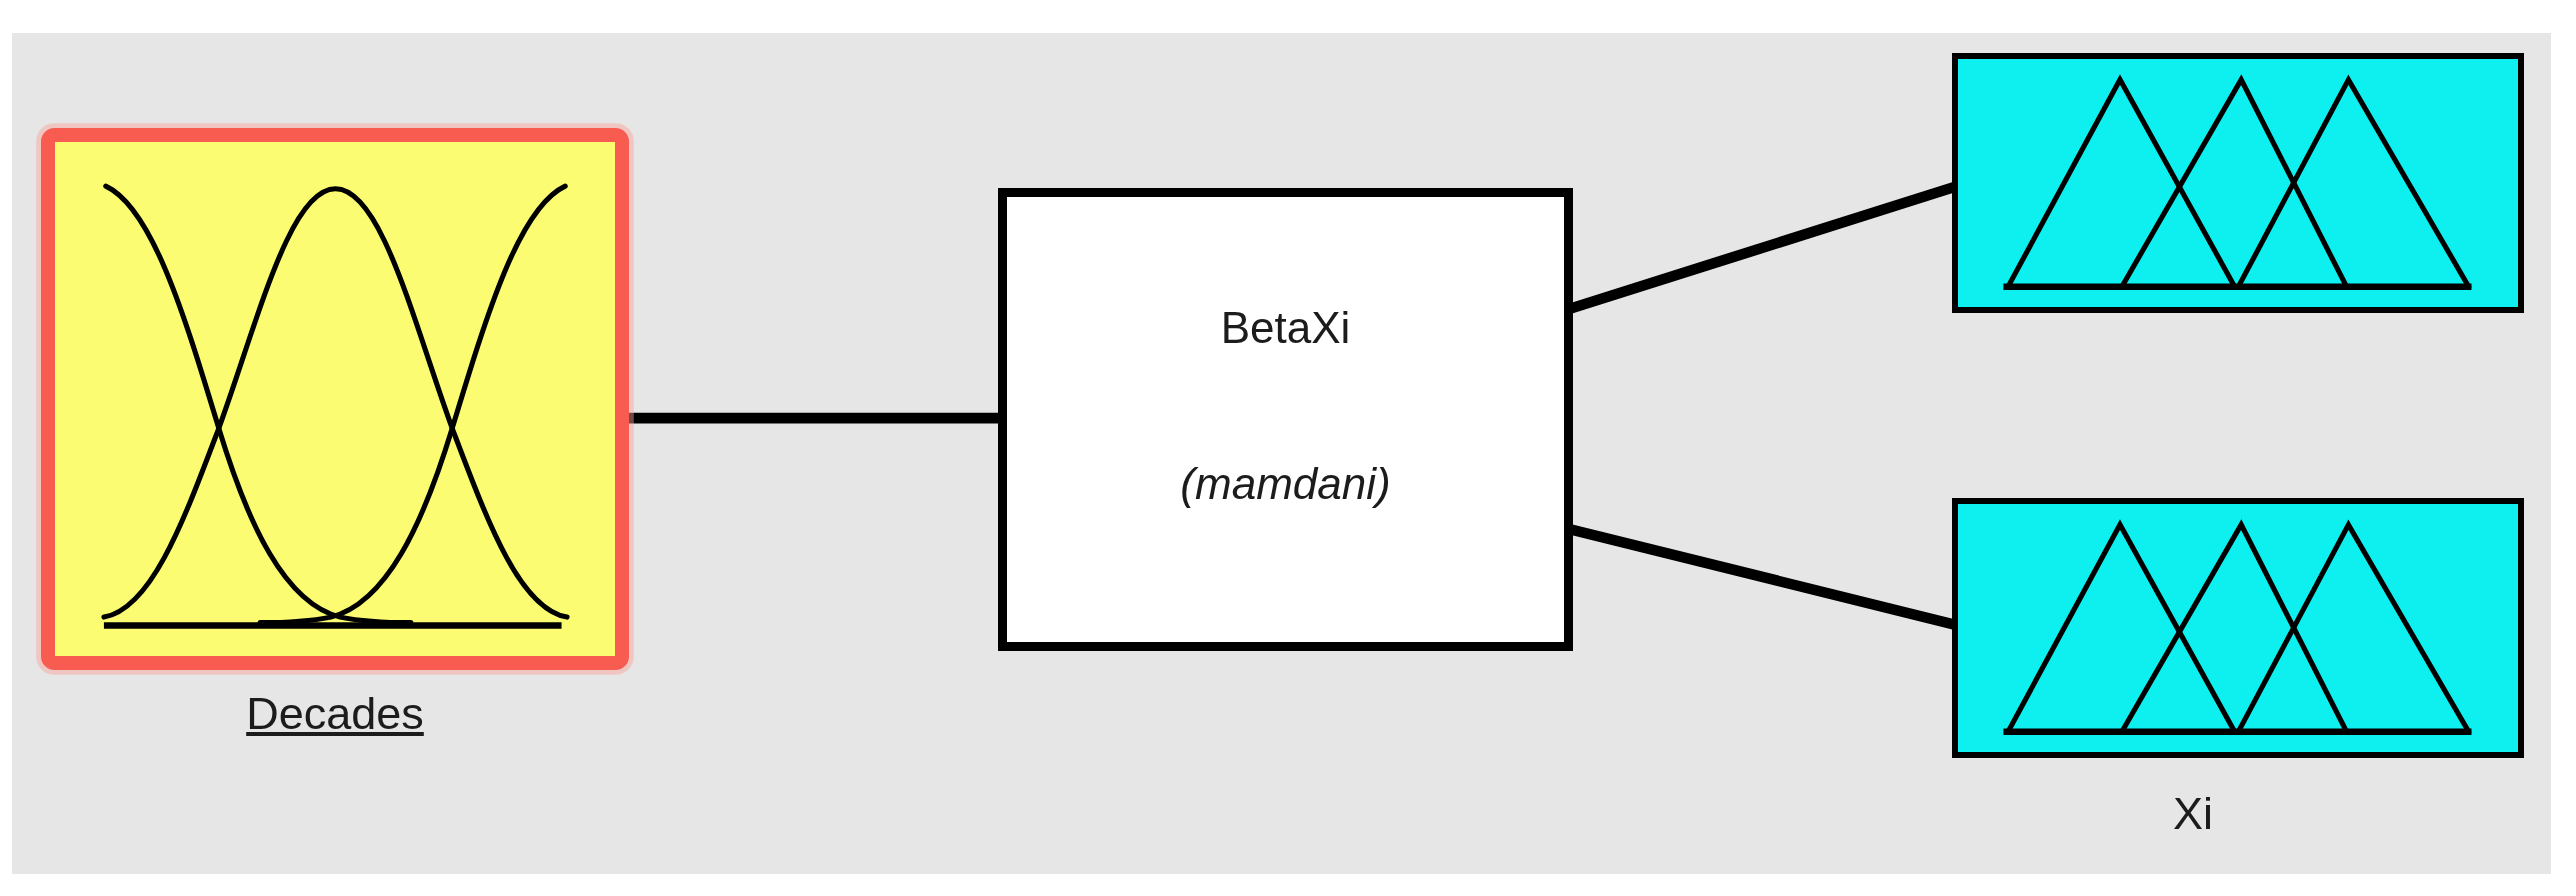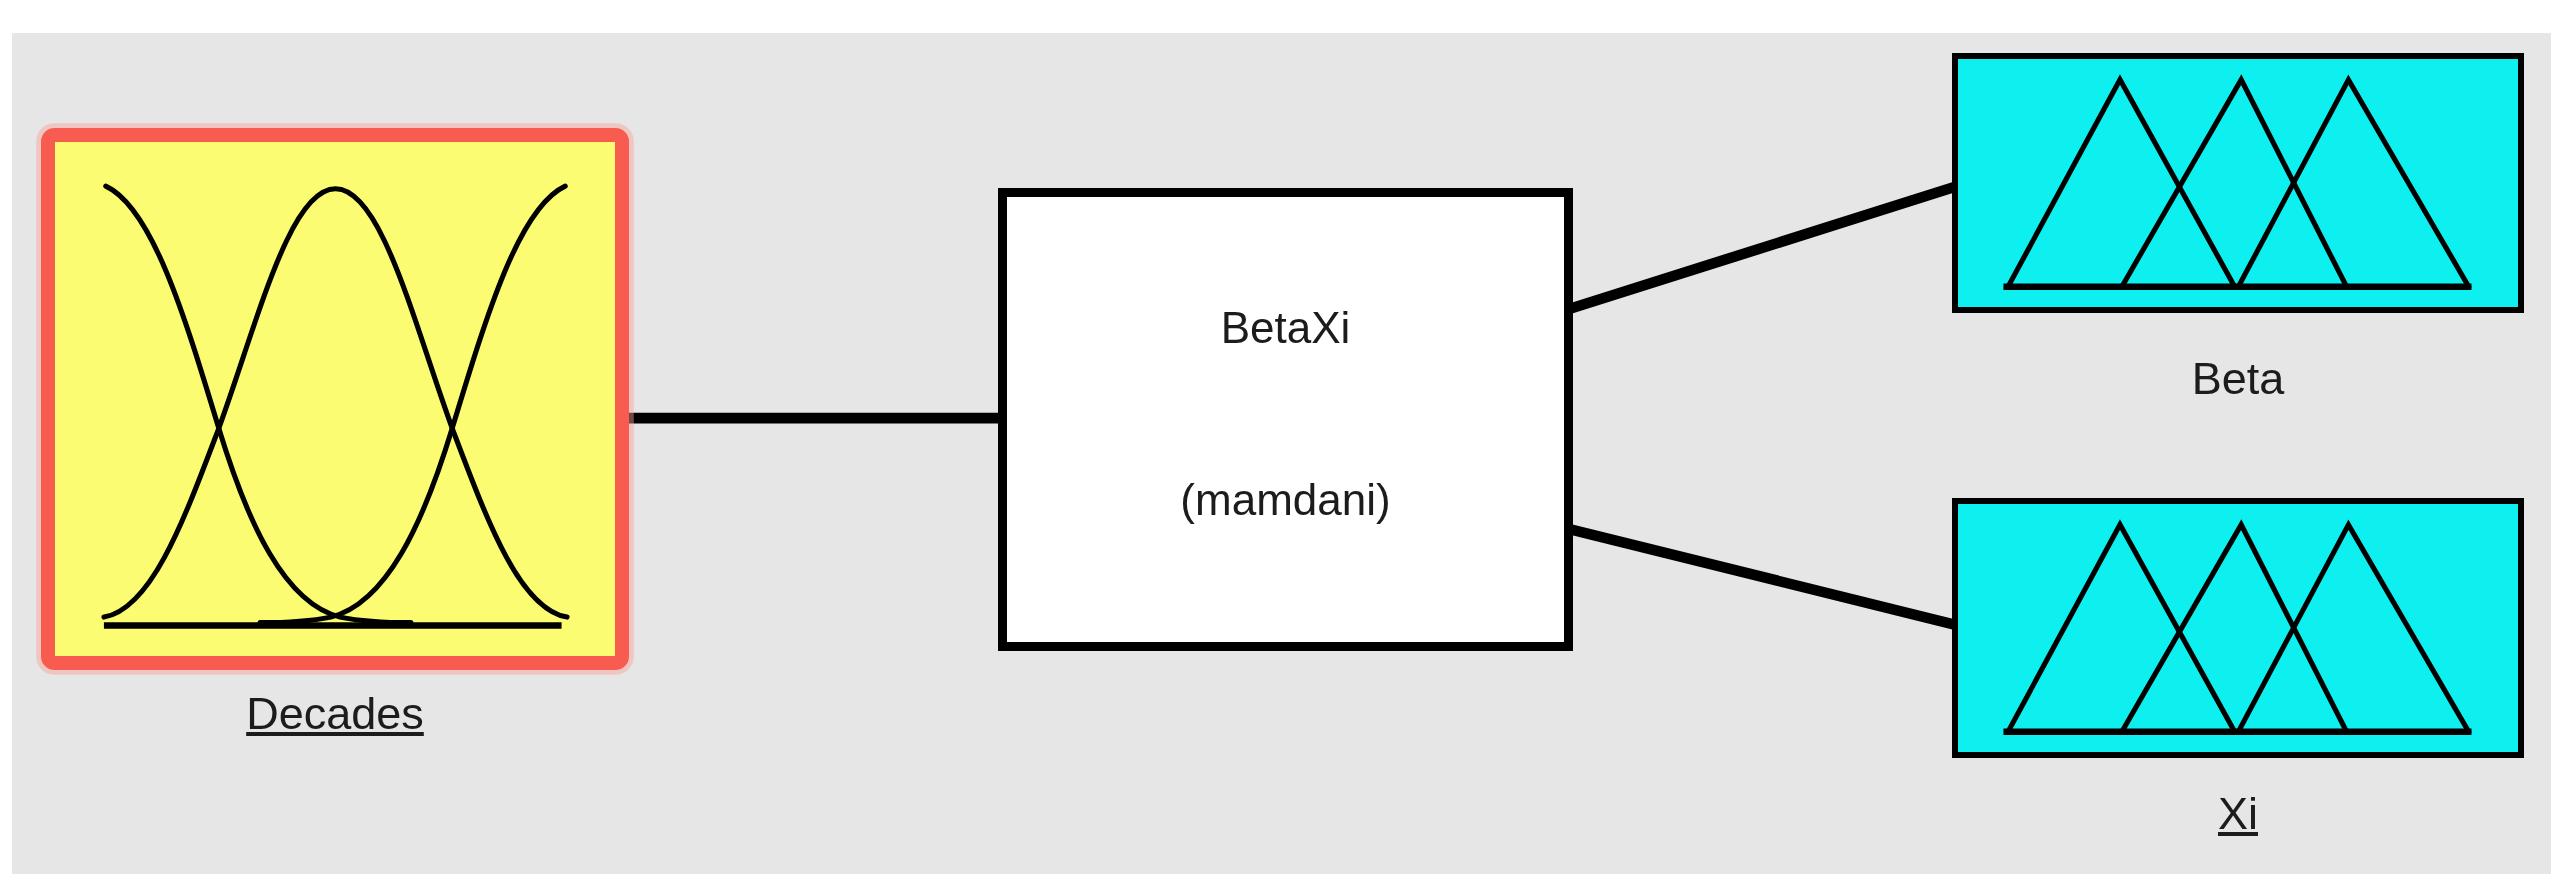--- a/index.html
+++ b/index.html
@@ -48,40 +48,40 @@
   }
   .hub-text {
     position: absolute;
     left: 0; width: 100%;
     text-align: center;
     font-size: 44px;
     color: var(--label-text, #1c1c1c);
     white-space: nowrap;
   }
   .hub-name { top: 106px; }
-  .hub-type { top: 278px; }
+  .hub-type { top: 262px; font-style: italic; }
   .output-node {
     left: 1952px;
     width: 572px; height: 260px;
     background: var(--output-fill, #0ef0f0);
     border: 6.7px solid var(--node-border, #000000);
     padding: 5.8px 9.6px 7.7px 9.6px;
   }
   #beta-node { top: 53px; }
   #xi-node { top: 498px; }
   .node-label {
     position: absolute;
     text-align: center;
     font-size: 45px;
     color: var(--label-text, #1c1c1c);
     white-space: nowrap;
   }
   #decades-label { left: 41px; width: 588px; top: 688px; text-decoration: underline; }
   #beta-label { left: 1952px; width: 572px; top: 353px; }
-  #xi-label { left: 1952px; width: 572px; top: 788px; text-decoration: underline; }
+  #xi-label { left: 1907px; width: 572px; top: 788px; }
   .mf-path {
     fill: none;
     stroke: var(--mf-stroke, #000000);
     stroke-width: 5.5;
     stroke-linecap: round;
   }
   .mf-baseline {
     fill: none;
     stroke: var(--mf-stroke, #000000);
     stroke-width: 7;
@@ -130,17 +130,16 @@
   <div class="node output-node" id="xi-node">
     <svg viewBox="0 0 580 256" preserveAspectRatio="none">
       <path class="mf-baseline" d="M 38 242 L 540 242"></path>
       <path class="mf-path" d="M 43 242 L 163 16 L 286 242"></path>
       <path class="mf-path" d="M 165 242 L 293 16 L 406 242"></path>
       <path class="mf-path" d="M 290 242 L 408 16 L 537 242"></path>
     </svg>
   </div>
 
   <div class="node-label" id="decades-label">Decades</div>
-  <div class="node-label" id="beta-label">Beta</div>
   <div class="node-label" id="xi-label">Xi</div>
 
 </div>
 
 
 </body></html>

